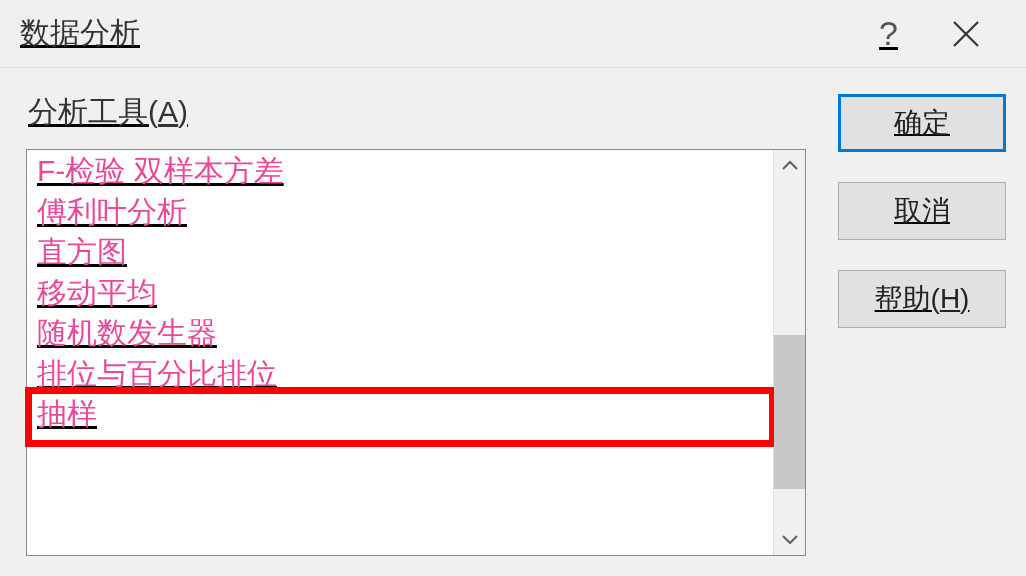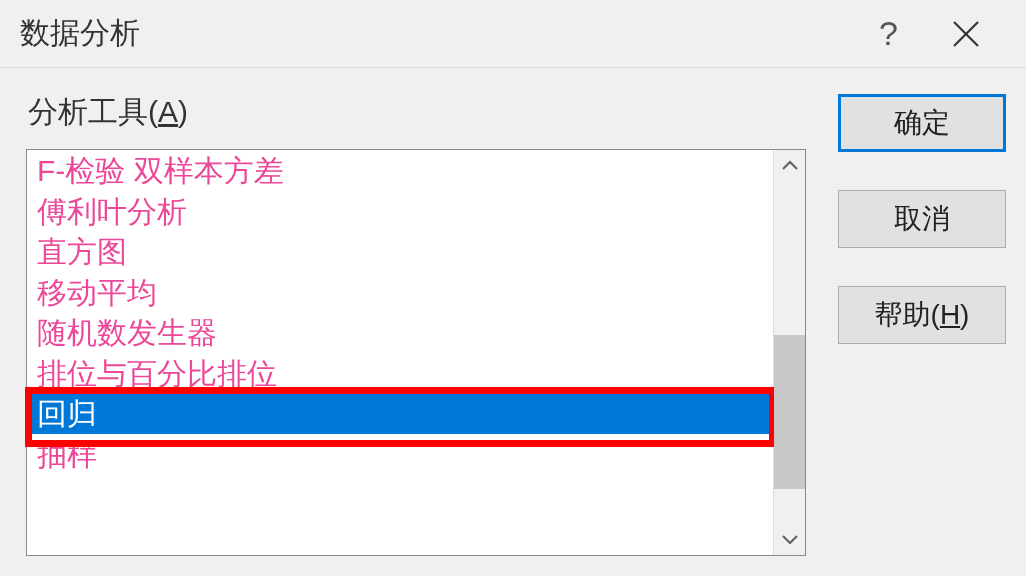--- a/index.html
+++ b/index.html
@@ -13,20 +13,21 @@
     width: 1026px;
     height: 576px;
     overflow: hidden;
   }
   .dialog {
     width: 1026px;
     height: 576px;
     background: #f0f0f0;
     display: flex;
     flex-direction: column;
+    text-decoration: underline;
   }
   .titlebar {
     height: 68px;
     display: flex;
     align-items: center;
     padding: 0 12px 0 20px;
     border-bottom: 1px solid #ddd;
   }
   .title {
     font-size: 30px;
@@ -141,21 +142,21 @@
     left: 0;
     right: 0;
     background: #c8c8c8;
     top: 45%;
     height: 45%;
   }
   .right-col {
     width: 200px;
     display: flex;
     flex-direction: column;
-    gap: 38px;
+    gap: 30px;
     padding-left: 32px;
     padding-top: 2px;
   }
   .btn {
     height: 58px;
     background: #e1e1e1;
     border: 1.5px solid #adadad;
     font-size: 28px;
     color: #222;
     cursor: pointer;
@@ -190,21 +191,20 @@
         <span>分析工具(</span><span class="access-key">A</span><span>)</span>
       </div>
       <div class="listbox-wrap">
         <div class="listbox" id="listbox">
             <div class="list-item">F-检验 双样本方差</div>
             <div class="list-item">傅利叶分析</div>
             <div class="list-item">直方图</div>
             <div class="list-item">移动平均</div>
             <div class="list-item">随机数发生器</div>
             <div class="list-item">排位与百分比排位</div>
-            <div class="list-item selected">回归</div>
             <div class="list-item">抽样</div>
           </div>
         <div class="highlight-box"></div>
         <div class="scrollbar">
           <div class="scroll-btn">
             <svg viewBox="0 0 18 12">
                 <polyline points="2,9 9,2 16,9" fill="none" stroke="#606060" stroke-width="2"></polyline>
               </svg>
           </div>
           <div class="scroll-track">

